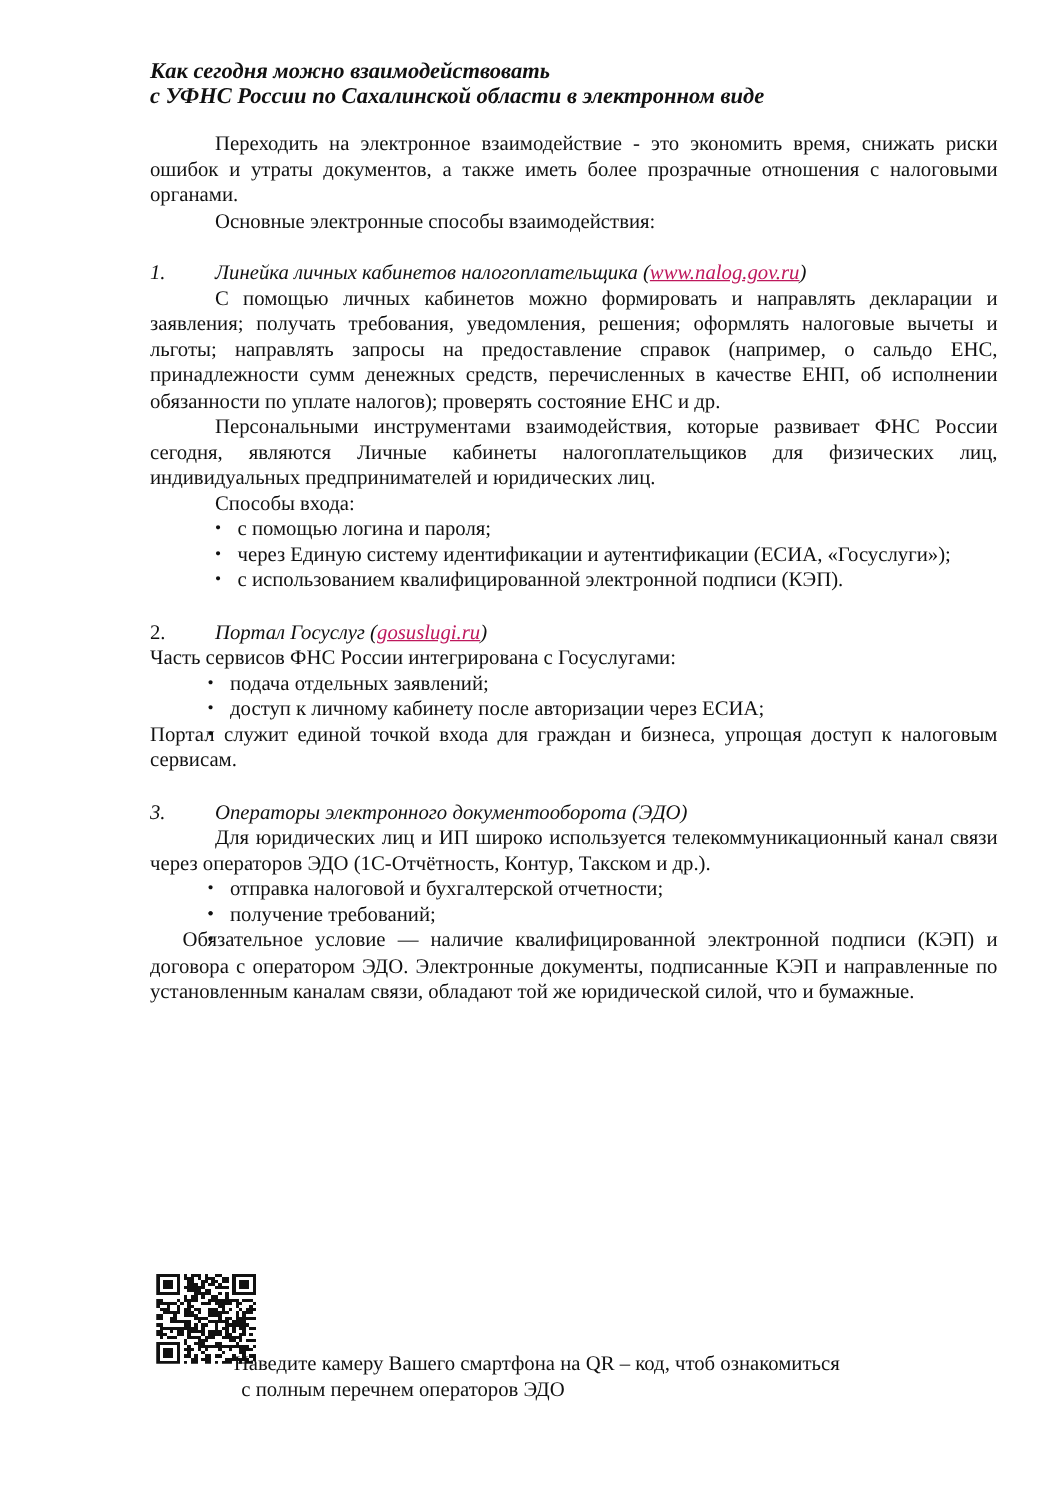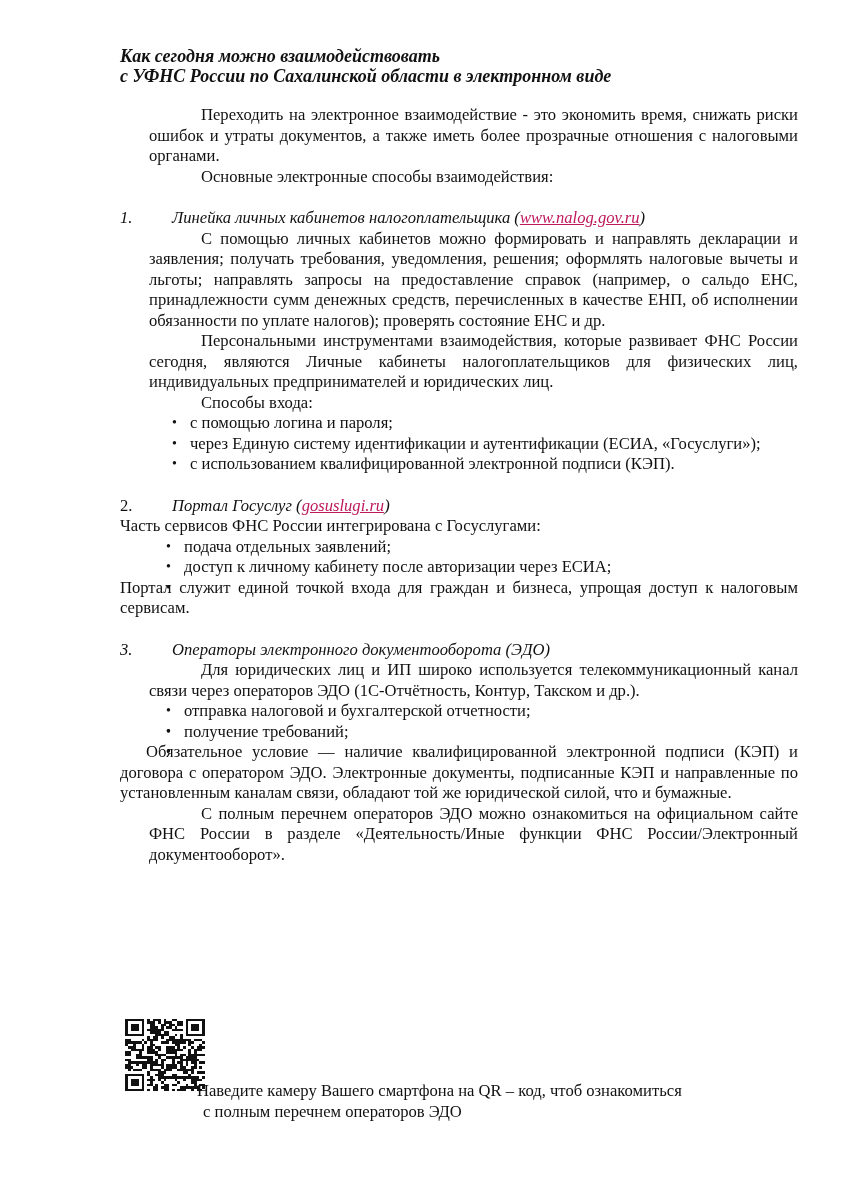--- a/index.html
+++ b/index.html
@@ -4,33 +4,33 @@
 <style>
   html, body { margin: 0; padding: 0; background: #ffffff; }
   body { width: 849px; height: 1200px; position: relative; overflow: hidden; }
   .page {
     position: absolute; left: 120px; top: 46px; width: 678px;
     font-family: "Liberation Serif", serif; font-size: 16.6px; line-height: 20.5px;
     color: #111;
   }
   .title { font-weight: bold; font-style: italic; font-size: 18px; line-height: 20px; }
   p { margin: 0; text-align: justify; }
-  .indent { text-indent: 52px; margin-left: 29px; }
+  .indent { text-indent: 52px; }
   .gap { height: 21px; }
   .sec { display: flex; font-style: italic; }
   .sec .num { width: 52px; flex: none; }
   .sec a { color: #be185d; text-decoration: underline; }
   ul { list-style: none; margin: 0; padding: 0; }
   .login li { position: relative; padding-left: 70px; }
   .login li .dot { position: absolute; left: 52px; }
   .blist li { position: relative; padding-left: 64px; text-align: justify; }
   .blist li .dot { position: absolute; left: 46px; }
   .dot { font-size: 14px; }
   .qr-wrap { position: absolute; left: 125px; top: 1019px; width: 80px; height: 72px; }
-  .qr-text { position: absolute; left: 197px; top: 1081px; font-family: "Liberation Serif", serif; font-size: 16.6px; line-height: 20.5px; color: #111; }
+  .qr-text { position: absolute; left: 187px; top: 1081px; font-family: "Liberation Serif", serif; font-size: 16.6px; line-height: 20.5px; color: #111; }
   .qr-text .l2 { padding-left: 6px; }
 </style>
 </head>
 <body>
 
 <div class="page">
   <div class="title">
     <div>Как сегодня можно взаимодействовать</div>
     <div>с УФНС России по Сахалинской области  в электронном виде</div>
   </div>
@@ -75,21 +75,20 @@
     <span>Операторы электронного документооборота (ЭДО)</span>
   </div>
   <p class="indent">Для юридических лиц и ИП широко используется телекоммуникационный канал связи через операторов ЭДО (1С-Отчётность, Контур, Такском и др.).</p>
   <ul class="blist">
     <li><span class="dot">•</span><span>отправка налоговой и бухгалтерской отчетности;</span></li>
     <li><span class="dot">•</span></li>
     <li><span class="dot">•</span><span>получение требований;</span></li>
     <li><span class="dot">•</span></li>
   </ul>
   <p style="text-indent:26px">Обязательное условие — наличие квалифицированной электронной подписи (КЭП) и договора с оператором ЭДО. Электронные документы, подписанные КЭП и направленные по установленным каналам связи, обладают той же юридической силой, что и бумажные.</p>
-  <p class="indent">С полным перечнем операторов ЭДО можно ознакомиться на официальном сайте ФНС России в разделе «Деятельность/Иные функции ФНС России/Электронный документооборот».</p>
 </div>
 
 <div class="qr-wrap">
   <svg id="qr" width="80" height="72" viewBox="0 0 29 29" preserveAspectRatio="none" shape-rendering="crispEdges">
       <rect x="8" y="0" width="1" height="1" fill="#111"></rect>
       <rect x="10" y="0" width="1" height="1" fill="#111"></rect>
       <rect x="11" y="0" width="1" height="1" fill="#111"></rect>
       <rect x="12" y="0" width="1" height="1" fill="#111"></rect>
       <rect x="14" y="0" width="1" height="1" fill="#111"></rect>
       <rect x="17" y="0" width="1" height="1" fill="#111"></rect>

